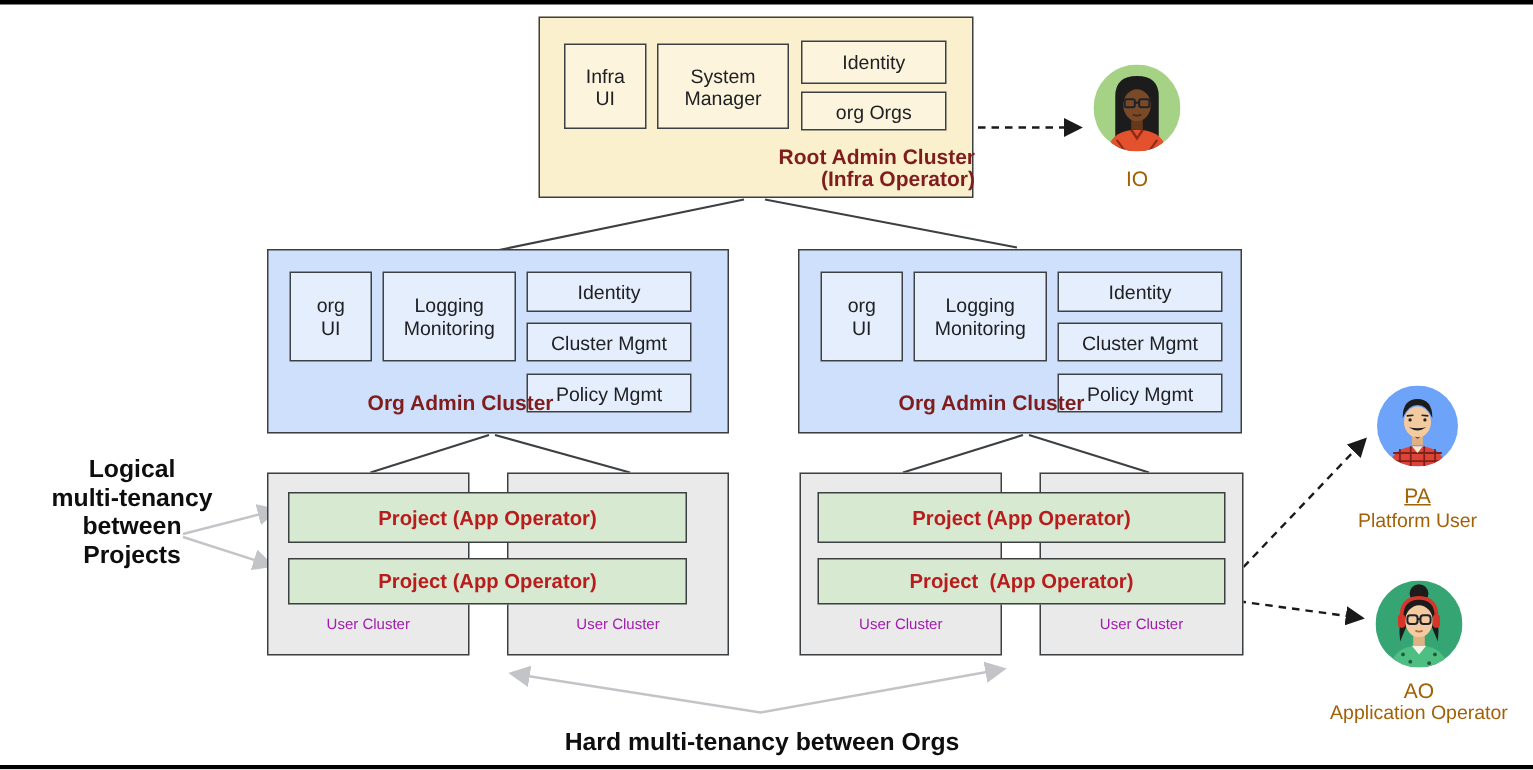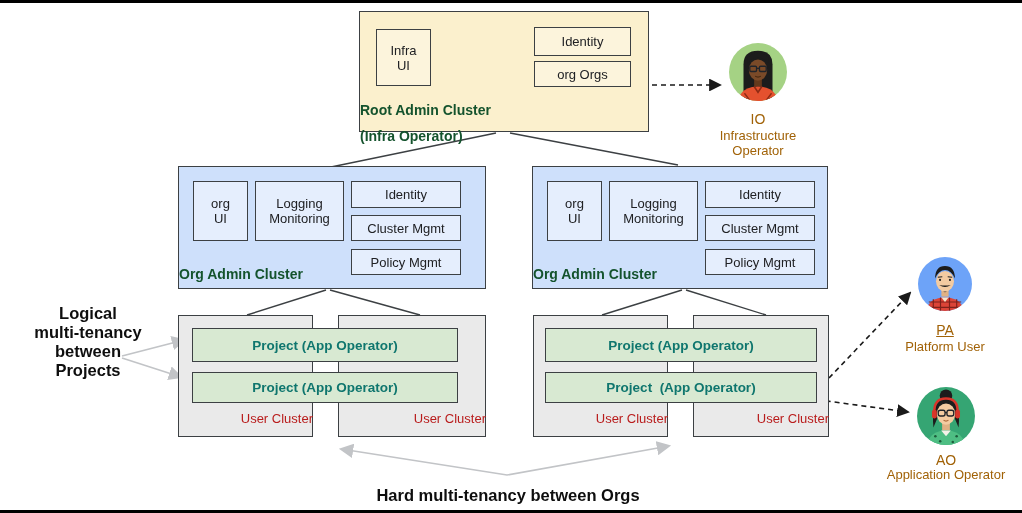--- a/index.html
+++ b/index.html
@@ -11,28 +11,28 @@
   .overlay{position:absolute;left:0;top:0;pointer-events:none;}
   .cluster{position:absolute;border:1.5px solid #3c4043;box-sizing:border-box;}
   .cluster.root{background:var(--root_fill);padding-left:23px;}
   .cluster.org{background:var(--org_fill);}
   .module{position:absolute;border:1.4px solid #3c4043;box-sizing:border-box;
           display:flex;align-items:center;justify-content:center;text-align:center;
           font-size:13px;line-height:15px;color:#202124;}
   .module span{white-space:pre-line;}
   .root .module{background:var(--root_module_fill);}
   .org .module{background:var(--org_module_fill);}
-  .cluster-title{position:absolute;text-align:left;font-weight:bold;font-size:14px;
-                 line-height:26px;color:#14532d;white-space:pre-line;}
+  .cluster-title{position:absolute;text-align:right;font-weight:bold;font-size:14px;
+                 line-height:15px;color:#7f1d1d;white-space:pre-line;}
   .usercluster{position:absolute;background:var(--user_fill);border:1.4px solid #3c4043;
                box-sizing:border-box;}
-  .uc-label{position:absolute;text-align:right;font-size:13px;color:#b91c1c;}
+  .uc-label{position:absolute;text-align:center;font-size:10px;color:#a21caf;}
   .projectbar{position:absolute;background:var(--project_fill);border:1.4px solid #3c4043;
               box-sizing:border-box;display:flex;align-items:center;justify-content:center;
-              font-weight:bold;font-size:13.5px;color:#0f766e;}
+              font-weight:bold;font-size:13.5px;color:#b91c1c;}
   .projectbar span{white-space:pre-wrap;}
   .caption{position:absolute;font-weight:bold;color:#0e0e0e;text-align:center;}
   .caption.left{left:2px;top:304px;width:172px;font-size:16.5px;line-height:19px;white-space:pre-line;}
   .caption.bottom{left:298px;top:486px;width:420px;font-size:16.5px;}
   .actor-label{position:absolute;text-align:center;color:#a16207;}
   .actor-abbr{font-size:14px;}
   .actor-role{font-size:13px;}
   .avatar{position:absolute;}
 </style>
 </head>
@@ -67,20 +67,24 @@
 
     <path d="M122,356 L184,340" stroke="#c2c4c7" stroke-width="1.6" fill="none" marker-end="url(#mGray)"></path>
     <path d="M122,358 L181,377" stroke="#c2c4c7" stroke-width="1.6" fill="none" marker-end="url(#mGray)"></path>
     <path d="M341,449 L507,475 L669,446" stroke="#c2c4c7" stroke-width="1.6" fill="none" marker-start="url(#mGray)" marker-end="url(#mGray)"></path>
   </svg>
 
   <div class="cluster root" style="left:359px;top:11px;width:290px;height:121px;">
     <div class="module" style="left:16px;top:17px;width:55px;height:57px;">
         <span>Infra
 UI</span>
+      </div>
+    <div class="module" style="left:78px;top:17px;width:88px;height:57px;">
+        <span>System
+Manager</span>
       </div>
     <div class="module" style="left:174px;top:15px;width:97px;height:29px;">
         <span>Identity</span>
       </div>
     <div class="module" style="left:174px;top:49px;width:97px;height:26px;">
         <span>org Orgs</span>
       </div>
     <div class="cluster-title" style="left:0;width:290px;top:85px;">Root Admin Cluster
 (Infra Operator)</div>
   </div>
@@ -174,21 +178,20 @@
       <path d="M16,52 L22,60 M44,52 L38,60" stroke="#8E2B14" stroke-width="1.4"></path>
       <ellipse cx="30" cy="28" rx="9.5" ry="11" fill="#7A4A28"></ellipse>
       <path d="M19,21 Q30,9 41,21 L41,15 Q30,6 19,15 Z" fill="#1c1c1c"></path>
       <rect x="21.5" y="24" width="7" height="5.5" rx="1.2" fill="none" stroke="#20242a" stroke-width="1.4"></rect>
       <rect x="31.5" y="24" width="7" height="5.5" rx="1.2" fill="none" stroke="#20242a" stroke-width="1.4"></rect>
       <line x1="28.5" y1="26.3" x2="31.5" y2="26.3" stroke="#20242a" stroke-width="1.4"></line>
       <path d="M27,34.5 Q30,36 33,34.5" fill="none" stroke="#4a2a12" stroke-width="1.2"></path>
     </g>
   </svg>
   <div class="actor-label actor-abbr" style="left:698px;top:111px;width:120px;">IO</div>
-  <div class="actor-label actor-role" style="left:698px;top:128px;width:120px;">Infrastructure Operator</div>
 
   <svg class="avatar" style="left:918px;top:257px;" width="54" height="54" viewBox="0 0 60 60">
     <defs>
         <clipPath id="cPA">
           <circle cx="30" cy="30" r="30"></circle>
         </clipPath>
       </defs>
     <circle cx="30" cy="30" r="30" fill="#6DA3F8"></circle>
     <g clip-path="url(#cPA)">
       <rect x="26" y="36" width="8" height="8" fill="#E0B184"></rect>

